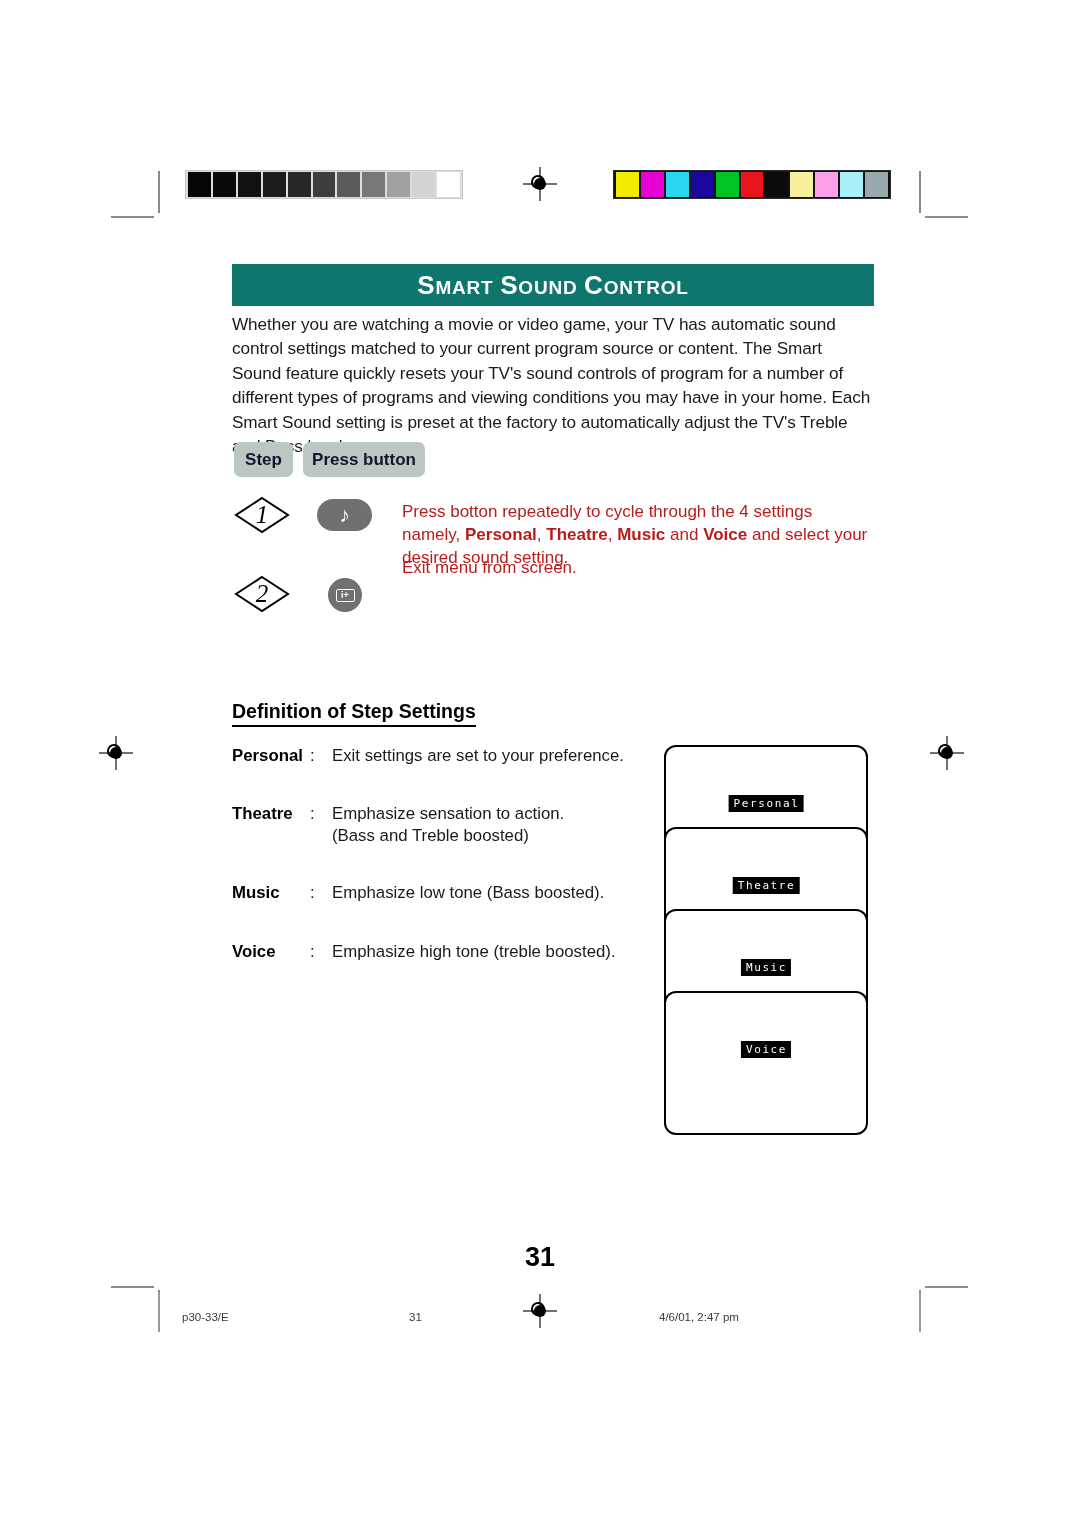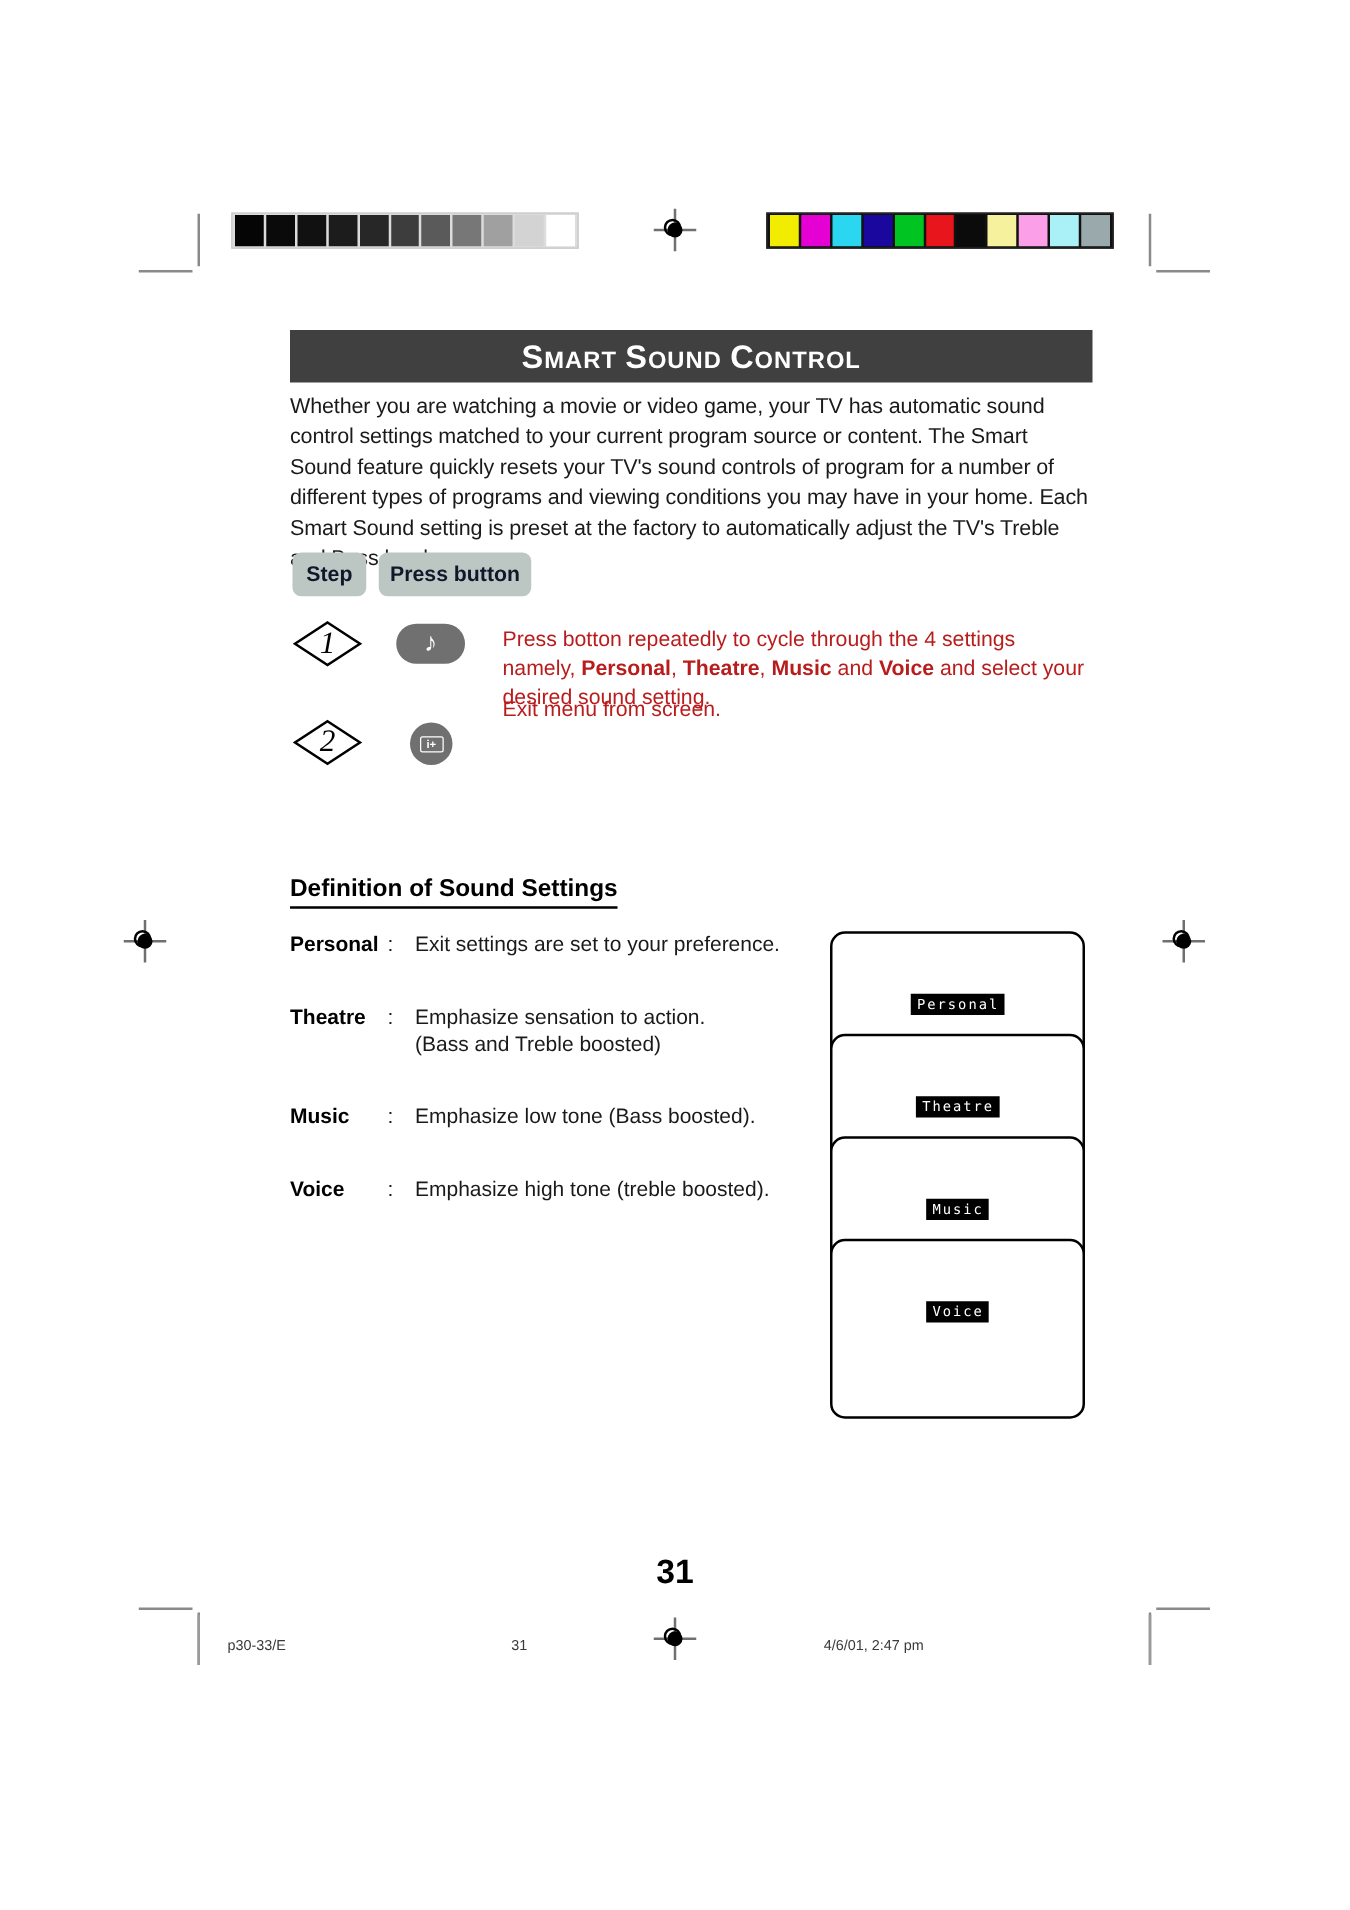--- a/index.html
+++ b/index.html
@@ -70,21 +70,21 @@
     width: 12px; height: 12px;
     background: #000;
     border-radius: 50%;
   }
 
   
   .titlebar {
     position: absolute;
     left: 232px; top: 264px;
     width: 642px; height: 42px;
-    background: #404040;
+    background: #0f766e;
     display: flex;
     align-items: center;
     justify-content: center;
   }
   .titlebar .smallcaps {
     color: #ffffff;
     font-weight: bold;
     letter-spacing: 0.8px;
     font-size: 21px;
     white-space: nowrap;
@@ -364,21 +364,21 @@
     <svg width="56" height="38" viewBox="0 0 56 38">
       <polygon points="28,2 54,19 28,36 2,19" fill="none" stroke="#000" stroke-width="2"></polygon>
     </svg>
     <span class="num">2</span>
   </div>
   <div class="btn-circle">
     <span class="iplus">i+</span>
   </div>
   <div class="step-text step2-text">Exit menu from screen.</div>
 
-  <div class="def-heading">Definition of Sound Settings</div>
+  <div class="def-heading">Definition of Step Settings</div>
 
   <div class="def-row" style="top:745px;">
     <span class="term">Personal</span><span class="colon">:</span><span class="desc">Exit settings are set to your preference.</span>
   </div>
 
   <div class="def-row" style="top:803px;">
     <span class="term">Theatre</span><span class="colon">:</span><span class="desc">Emphasize sensation to action.</span>
     <span class="sub">(Bass and Treble boosted)</span>
   </div>
 

